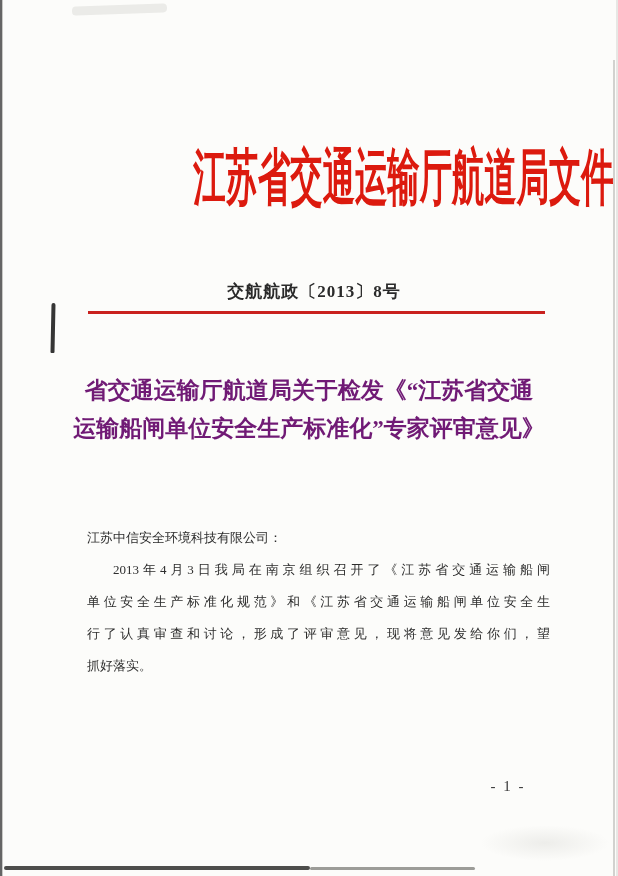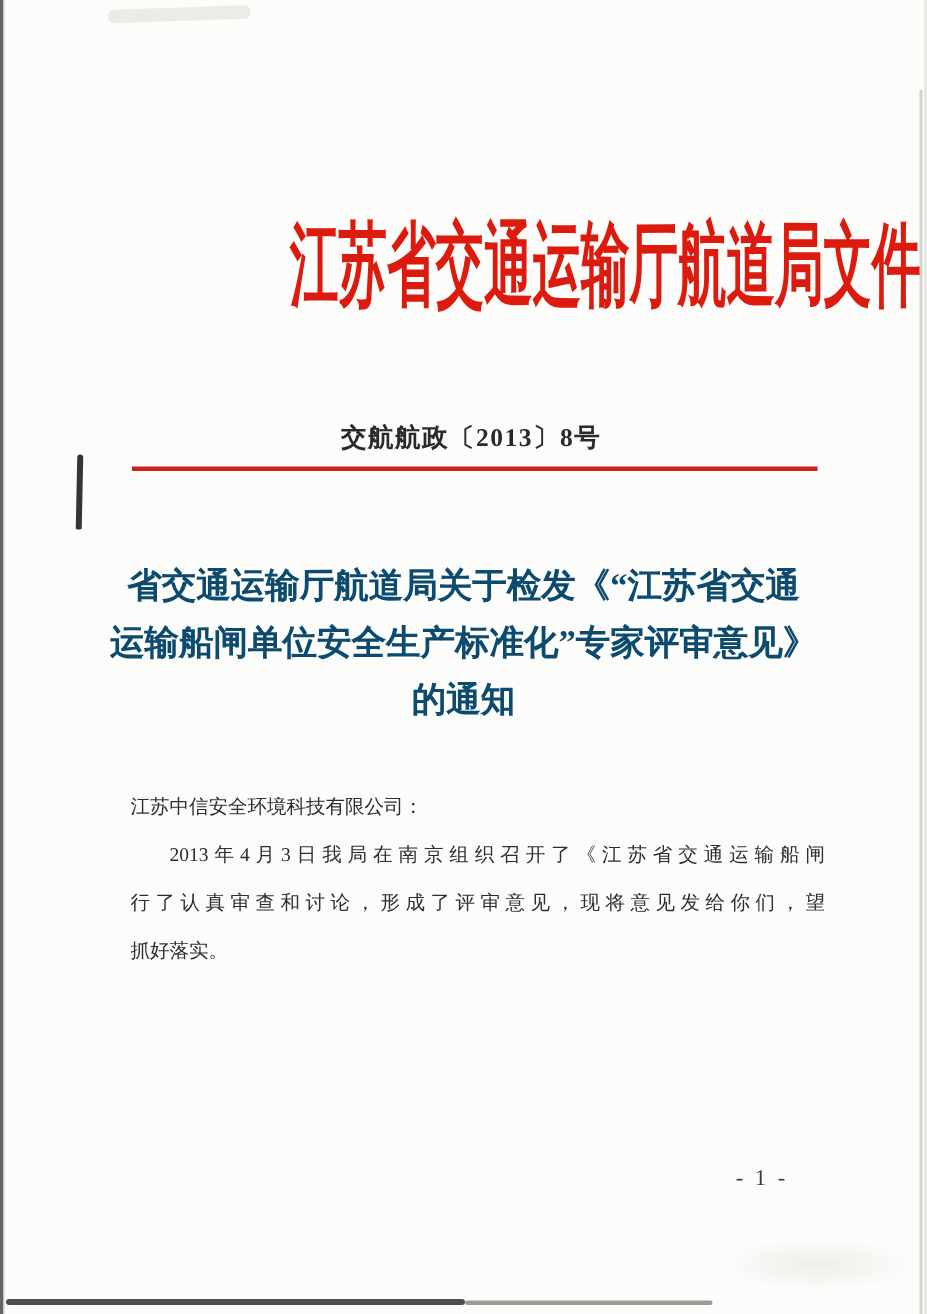--- a/index.html
+++ b/index.html
@@ -32,21 +32,21 @@
     transform:scaleX(0.53);transform-origin:50% 0;
   }
   .doc-number{
     position:absolute;left:5px;top:280px;width:618px;
     text-align:center;font-size:17px;font-weight:600;letter-spacing:1px;color:#2a2a2a;
   }
   .red-divider{position:absolute;left:88px;top:311px;width:457px;height:3px;background:var(--red-line,#c9211e);}
   
   .subject{
     position:absolute;left:0;top:372px;width:618px;
-    text-align:center;font-size:23px;font-weight:bold;line-height:38px;color:#0c4a6e;
+    text-align:center;font-size:23px;font-weight:bold;line-height:38px;color:#701a75;
   }
   
   .body-block{
     position:absolute;left:87px;top:522px;width:463px;
     font-size:13px;line-height:32px;color:#2d2d2d;
   }
   .body-line{min-height:32px;}
   .jl{text-align:justify;text-align-last:justify;text-justify:inter-ideograph;}
   .indent{text-indent:2em;}
   .hl{background:var(--hl,#f7e843);padding:2px 1px;border-radius:2px;}
@@ -75,27 +75,27 @@
     <span class="doc-title-inner">江苏省交通运输厅航道局文件</span>
   </h1>
 
   <div class="doc-number">交航航政〔2013〕8号</div>
 
   <div class="red-divider"></div>
 
   <div class="subject">
     <div>省交通运输厅航道局关于检发《“江苏省交通</div>
     <div>运输船闸单位安全生产标准化”专家评审意见》</div>
-    <div>的通知</div>
   </div>
 
   <div class="body-block">
     <div class="body-line">江苏中信安全环境科技有限公司：</div>
     <div>
         <div class="body-line indent jl"><span>2013年4月3日我局在南京组织召开了《江苏省交通运输船闸</span></div>
+        <div class="body-line jl"><span>单位安全生产标准化规范》和《江苏省交通运输船闸单位安全生</span></div>
         <div class="body-line jl"><span>行了认真审查和讨论，形成了评审意见，现将意见发给你们，望</span></div>
         <div class="body-line"><span>抓好落实。</span></div>
       </div>
   </div>
 
   <div class="page-number">- 1 -</div>
 
 </div>
 
 </body></html>

